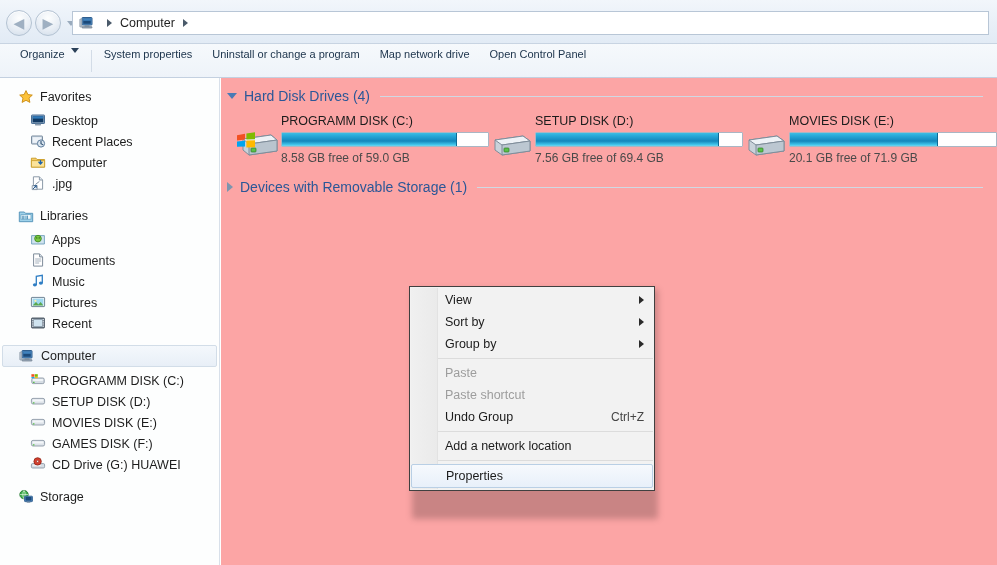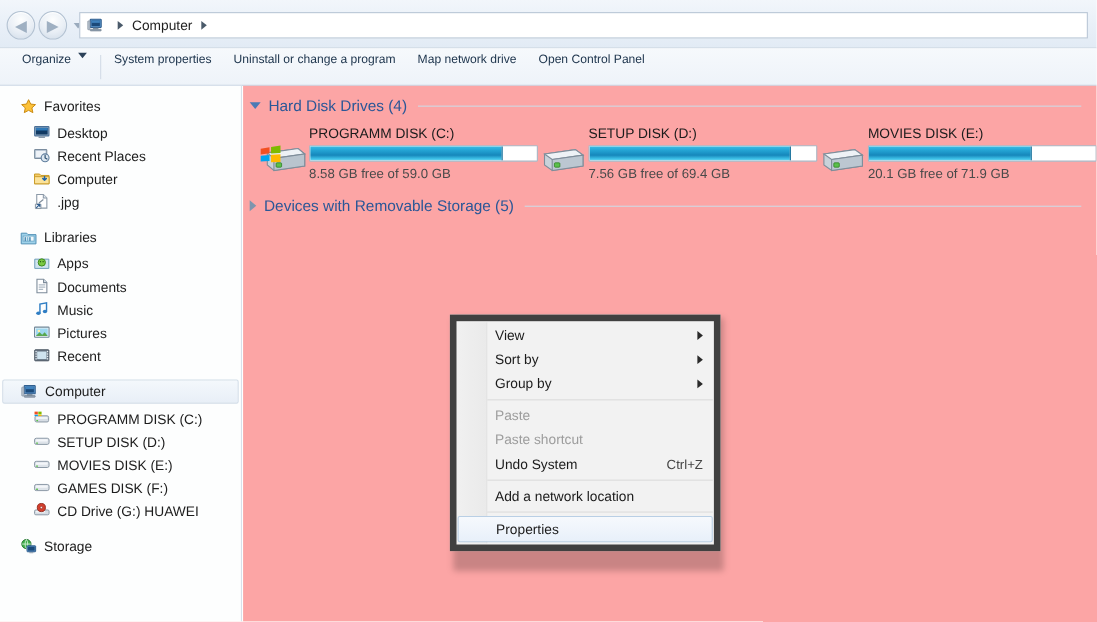--- a/index.html
+++ b/index.html
@@ -115,21 +115,21 @@
   }
   .drive-free { color:#4a4a4a; font-size:12px; margin-top:4px; white-space:nowrap; }
 
   
   .ctxshadow {
     position:absolute; left:412px; top:289px; width:246px; height:230px;
     background: rgba(0,0,0,.20); filter: blur(3px); border-radius:2px;
   }
   .ctx {
     position:absolute; left:409px; top:286px; width:246px;
-    background:#f2f2f2; border:6px solid #404040;
+    background:#f2f2f2; border:1px solid #404040;
     padding: 2px 0;
   }
   .ctx-gutter {
     position:absolute; left:1px; top:1px; bottom:1px; width:27px;
     background: linear-gradient(to right,#f0f0f0 0%,#eaeaea 100%);
     border-right:1px solid #e2e2e2;
   }
   .mi {
     position:relative; height:22px; display:flex; align-items:center;
     padding-left: 35px; padding-right: 10px; cursor:default;
@@ -481,21 +481,21 @@
             <div class="barfill" style="width: 72%;"></div>
           </div>
           <div class="drive-free">20.1 GB free of 71.9 GB</div>
         </div>
       </div>
 
     </div>
 
     <div class="grouphdr" style="padding-top:14px;">
       <span class="gtri closed"></span>
-      <span class="gtitle">Devices with Removable Storage (5)</span>
+      <span class="gtitle">Devices with Removable Storage (1)</span>
       <span class="gline"></span>
     </div>
   </div>
 
   <div class="ctxshadow"></div>
   <div class="ctx">
     <div class="ctx-gutter"></div>
 
     <div class="mi">
       <span>View</span>
@@ -512,21 +512,21 @@
 
     <div class="msep"></div>
 
     <div class="mi disabled">
       <span>Paste</span>
     </div>
     <div class="mi disabled">
       <span>Paste shortcut</span>
     </div>
     <div class="mi">
-      <span>Undo System</span>
+      <span>Undo Group</span>
       <span class="mi-accel">Ctrl+Z</span>
     </div>
 
     <div class="msep"></div>
 
     <div class="mi">
       <span>Add a network location</span>
     </div>
 
     <div class="msep"></div>

